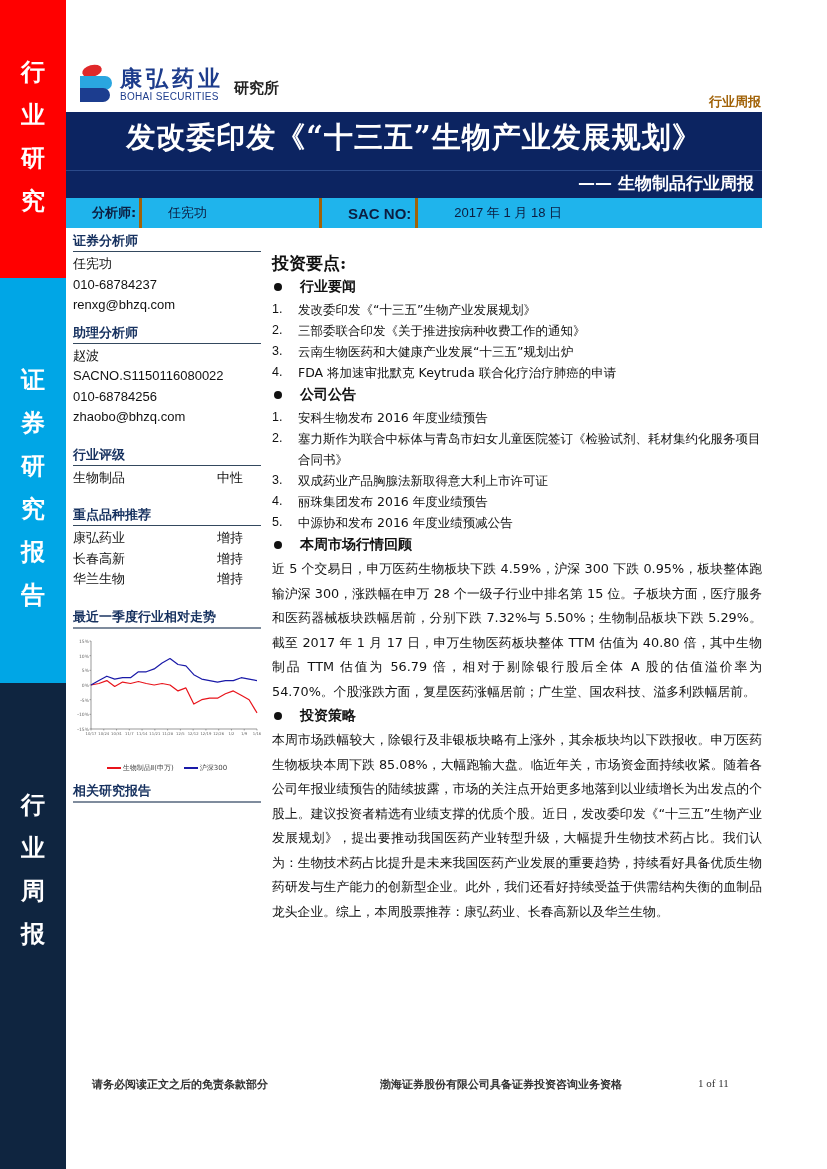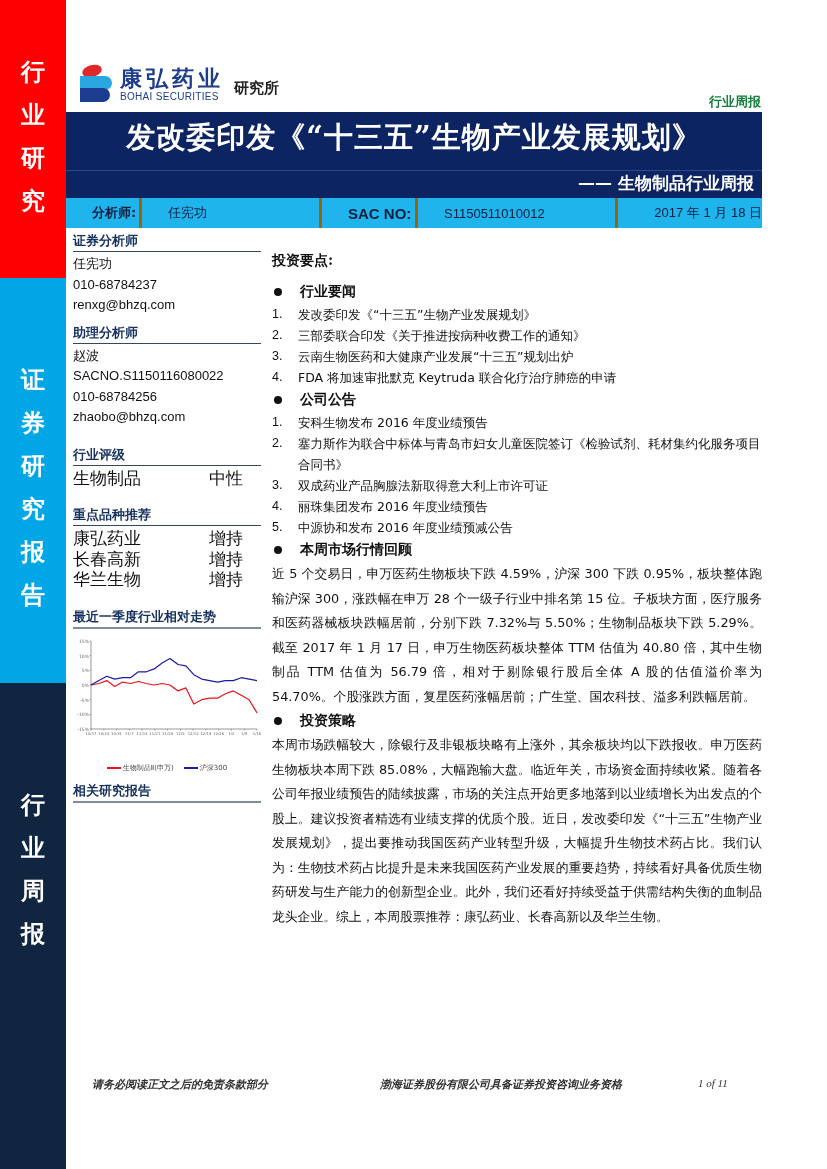--- a/index.html
+++ b/index.html
@@ -17,49 +17,49 @@
   .logo { position: absolute; left: 78px; top: 62px; height: 42px; display: flex; align-items: center; }
   .logo-mark { width: 36px; height: 40px; position: relative; margin-right: 6px; }
   .logo-mark .a { position: absolute; left: 4px; top: 2px; width: 20px; height: 12px; border-radius: 50%; background: #e0282a; transform: rotate(-15deg); }
   .logo-mark .b { position: absolute; left: 2px; top: 13px; width: 32px; height: 14px; border-radius: 0 12px 12px 0; background: #2aa6e0; }
   .logo-mark .c { position: absolute; left: 2px; top: 25px; width: 30px; height: 14px; border-radius: 0 12px 12px 0; background: #1c3d8f; }
   .logo-text { display: flex; flex-direction: column; }
   .logo-cn { font-family: "DejaVu Serif", "Liberation Serif", serif; font-weight: bold; font-size: 22px; color: #1d3c8c; letter-spacing: 4px; line-height: 26px; }
   .logo-en { font-family: "Liberation Sans", sans-serif; font-weight: normal; font-size: 10px; color: #1d3c8c; letter-spacing: 0.3px; }
   .logo-inst { font-family: "DejaVu Sans", sans-serif; font-weight: bold; font-size: 15px; color: #222; margin-left: 10px; margin-top: 10px; }
 
-  .doc-type { position: absolute; right: 66px; top: 93px; font-size: 13px; font-weight: bold; color: #15803d; }
+  .doc-type { position: absolute; right: 66px; top: 93px; font-size: 13px; font-weight: bold; color: #a16207; }
 
   
   .title-block { position: absolute; left: 66px; top: 112px; width: 696px; height: 86px; background: #0c2461; }
   .title-main { position: absolute; left: 0; right: 0; top: 6px; text-align: center; color: #fff; font-family: "DejaVu Serif", "Liberation Serif", serif; font-weight: bold; font-size: 29px; letter-spacing: 1px; }
   .title-divider { position: absolute; left: 0; right: 0; top: 58px; height: 1px; background: #2b4a8a; }
   .title-sub { position: absolute; right: 8px; top: 60px; color: #fff; font-family: "DejaVu Serif", "Liberation Serif", serif; font-weight: bold; font-size: 17px; }
 
   
   .analyst-bar { position: absolute; left: 66px; top: 198px; width: 696px; height: 30px; background: #1fb4ec; display: flex; align-items: center; font-size: 13px; }
   .ab-cell { height: 100%; display: flex; align-items: center; border-right: 3px solid #a16207; padding-left: 26px; }
   .ab-label { font-weight: bold; color: #0c1d40; }
   .ab-sac { font-family: "Liberation Sans", sans-serif; font-weight: bold; font-size: 15px; color: #0c1d40; }
   .ab-val { color: #0c1d40; font-family: "Liberation Sans", sans-serif; }
 
   
   .left-col { position: absolute; left: 73px; top: 232px; width: 188px; }
   .sec-head { font-family: "DejaVu Serif", "Liberation Serif", serif; font-weight: bold; font-size: 13px; color: #16315f; border-bottom: 1px solid #34495e; padding-bottom: 1px; margin-bottom: 2px; }
   .line { font-size: 13px; line-height: 20.5px; color: #111; font-family: "Liberation Sans", sans-serif; }
-  .row2 { display: flex; justify-content: space-between; font-size: 17px; line-height: 20.5px; padding-right: 18px; }
+  .row2 { display: flex; justify-content: space-between; font-size: 13px; line-height: 20.5px; padding-right: 18px; }
   .gap { height: 8px; }
   .gap-lg { height: 18px; }
   .chart-wrap { width: 188px; height: 125px; position: relative; margin-top: 6px; }
   .legend { display: flex; justify-content: center; gap: 10px; font-size: 7px; color: #444; margin-top: 16px; }
   .legend .sw { display: inline-block; width: 14px; height: 2px; vertical-align: middle; margin-right: 2px; }
 
   
   .right-col { position: absolute; left: 272px; top: 252px; width: 490px; }
-  .main-head { font-family: "DejaVu Serif", "Liberation Serif", serif; font-weight: bold; font-size: 14px; margin-bottom: 10px; }
+  .main-head { font-family: "DejaVu Serif", "Liberation Serif", serif; font-weight: bold; font-size: 17px; }
   .bullet-head { display: flex; align-items: center; font-family: "DejaVu Serif", "Liberation Serif", serif; font-weight: bold; font-size: 14px; height: 24px; }
   .bullet-head .dot { width: 8px; height: 8px; border-radius: 50%; background: #111; margin-right: 18px; margin-left: 2px; }
   ol.items { list-style: none; }
   ol.items li { display: flex; font-size: 12.5px; line-height: 21px; }
   ol.items li .num { width: 26px; flex: none; font-family: "Liberation Sans", sans-serif; }
   ol.items li .txt { flex: 1; }
   .para { font-size: 12.8px; line-height: 24.5px; text-align: justify; }
 </style>
 </head>
 <body>
@@ -107,23 +107,20 @@
 
 <div class="analyst-bar">
   <div class="ab-cell" style="width:76px;">
       <span class="ab-label">分析师:</span>
     </div>
   <div class="ab-cell" style="width:180px;">
       <span class="ab-val">任宪功</span>
     </div>
   <div class="ab-cell" style="width:96px;">
       <span class="ab-sac">SAC NO:</span>
-    </div>
-  <div class="ab-cell" style="width:200px;">
-      <span class="ab-val">S1150511010012</span>
     </div>
   <div class="ab-cell" style="width:144px; border-right:none; padding-left:12px;justify-content:flex-end;">
       <span class="ab-val">2017 年 1 月 18 日</span>
     </div>
 </div>
 
 <div class="left-col">
   <div class="sec-head">证券分析师</div>
   <div class="line">任宪功</div>
   <div class="line">010-68784237</div>
@@ -273,17 +270,17 @@
     </div>
   <p class="para">近 5 个交易日，申万医药生物板块下跌 4.59%，沪深 300 下跌 0.95%，板块整体跑输沪深 300，涨跌幅在申万 28 个一级子行业中排名第 15 位。子板块方面，医疗服务和医药器械板块跌幅居前，分别下跌 7.32%与 5.50%；生物制品板块下跌 5.29%。截至 2017 年 1 月 17 日，申万生物医药板块整体 TTM 估值为 40.80 倍，其中生物制品 TTM 估值为 56.79 倍，相对于剔除银行股后全体 A 股的估值溢价率为 54.70%。个股涨跌方面，复星医药涨幅居前；广生堂、国农科技、溢多利跌幅居前。</p>
 
   <div class="bullet-head">
       <span class="dot"></span>
       <span>投资策略</span>
     </div>
   <p class="para">本周市场跌幅较大，除银行及非银板块略有上涨外，其余板块均以下跌报收。申万医药生物板块本周下跌 85.08%，大幅跑输大盘。临近年关，市场资金面持续收紧。随着各公司年报业绩预告的陆续披露，市场的关注点开始更多地落到以业绩增长为出发点的个股上。建议投资者精选有业绩支撑的优质个股。近日，发改委印发《“十三五”生物产业发展规划》，提出要推动我国医药产业转型升级，大幅提升生物技术药占比。我们认为：生物技术药占比提升是未来我国医药产业发展的重要趋势，持续看好具备优质生物药研发与生产能力的创新型企业。此外，我们还看好持续受益于供需结构失衡的血制品龙头企业。综上，本周股票推荐：康弘药业、长春高新以及华兰生物。</p>
 </div>
 
-<div style="position:absolute; left:92px; top:1077px; width:680px; display:flex; font-family:'DejaVu Serif','Liberation Serif',serif; font-size:11px; color:#333; font-weight:bold;font-style:italic;">
+<div style="position:absolute; left:92px; top:1077px; width:680px; display:flex; font-family:'DejaVu Serif','Liberation Serif',serif; font-size:11px; color:#333; font-weight:bold;">
   <span style="width:288px;">请务必阅读正文之后的免责条款部分</span>
   <span style="width:318px;">渤海证券股份有限公司具备证券投资咨询业务资格</span>
   <span style="font-weight:normal; font-family:'Liberation Serif',serif;">1 of 11</span>
 </div>
 
 </body></html>

